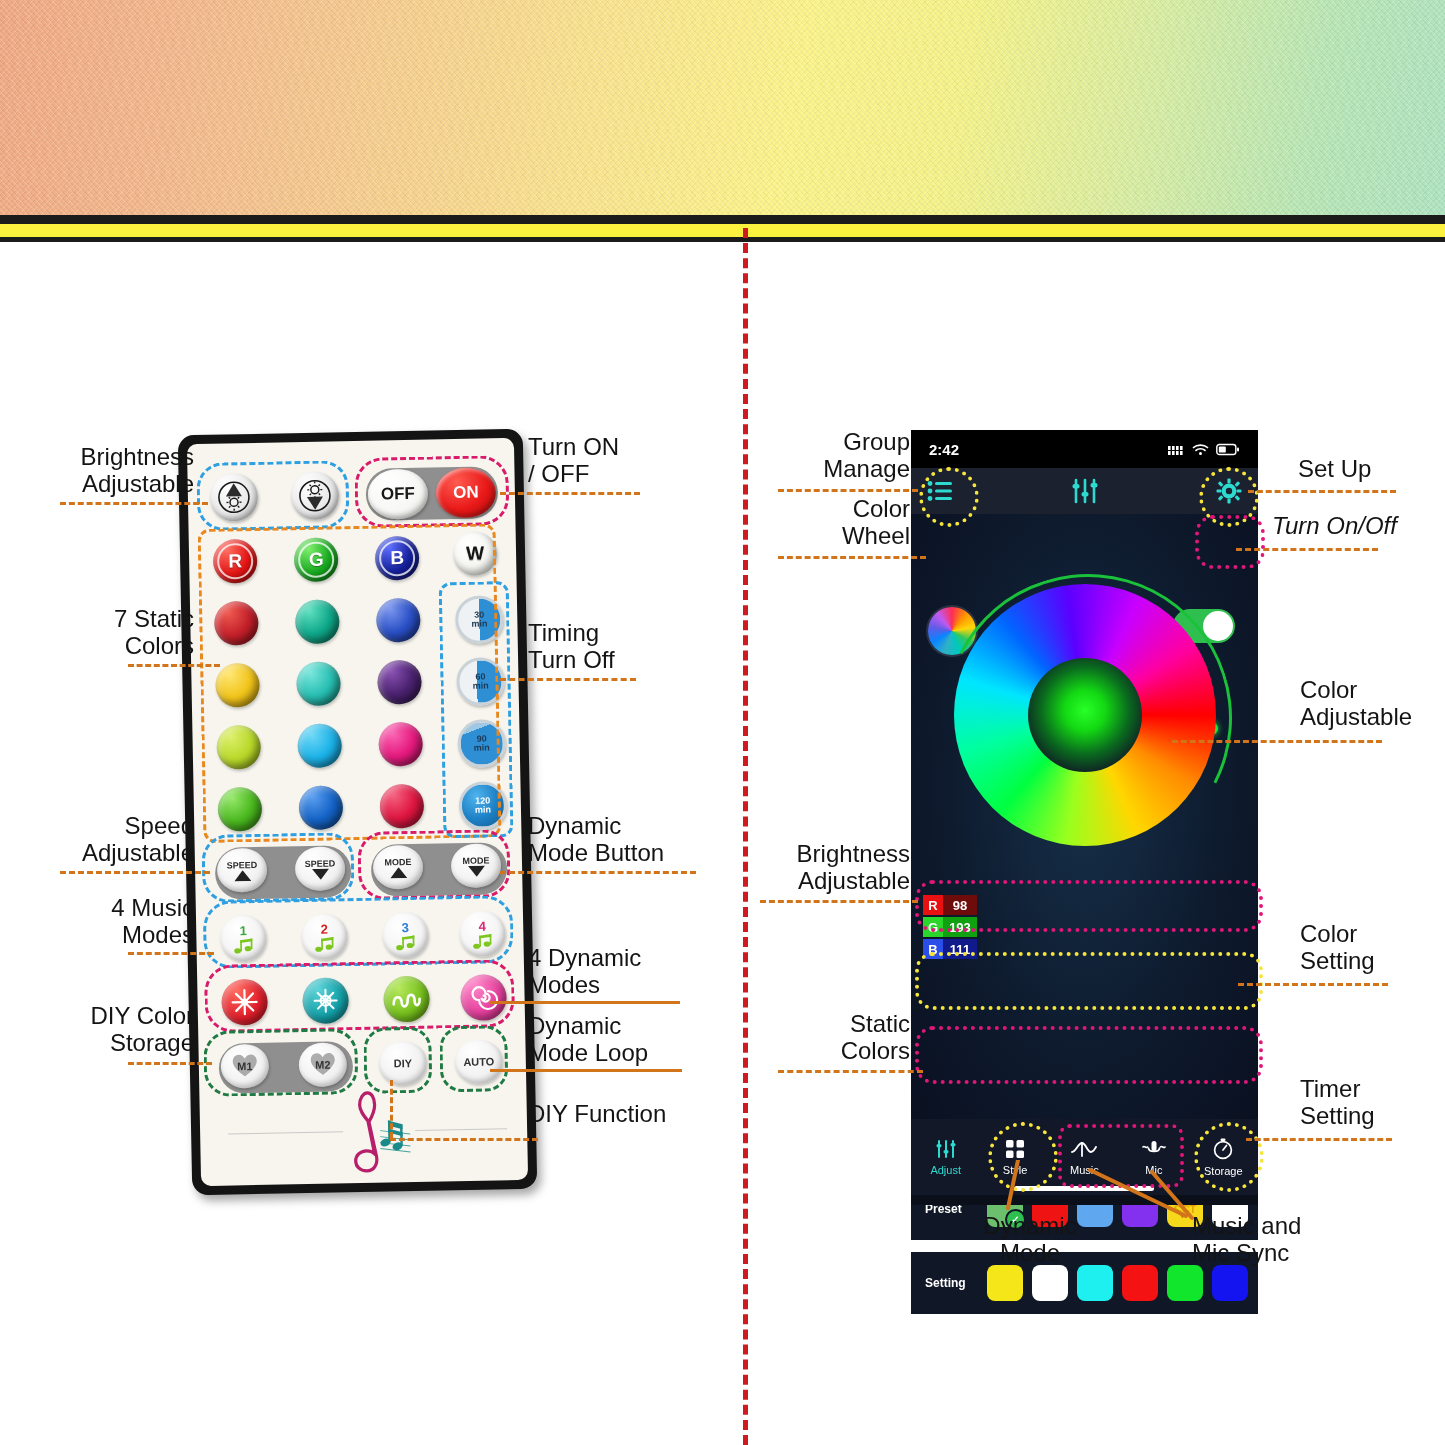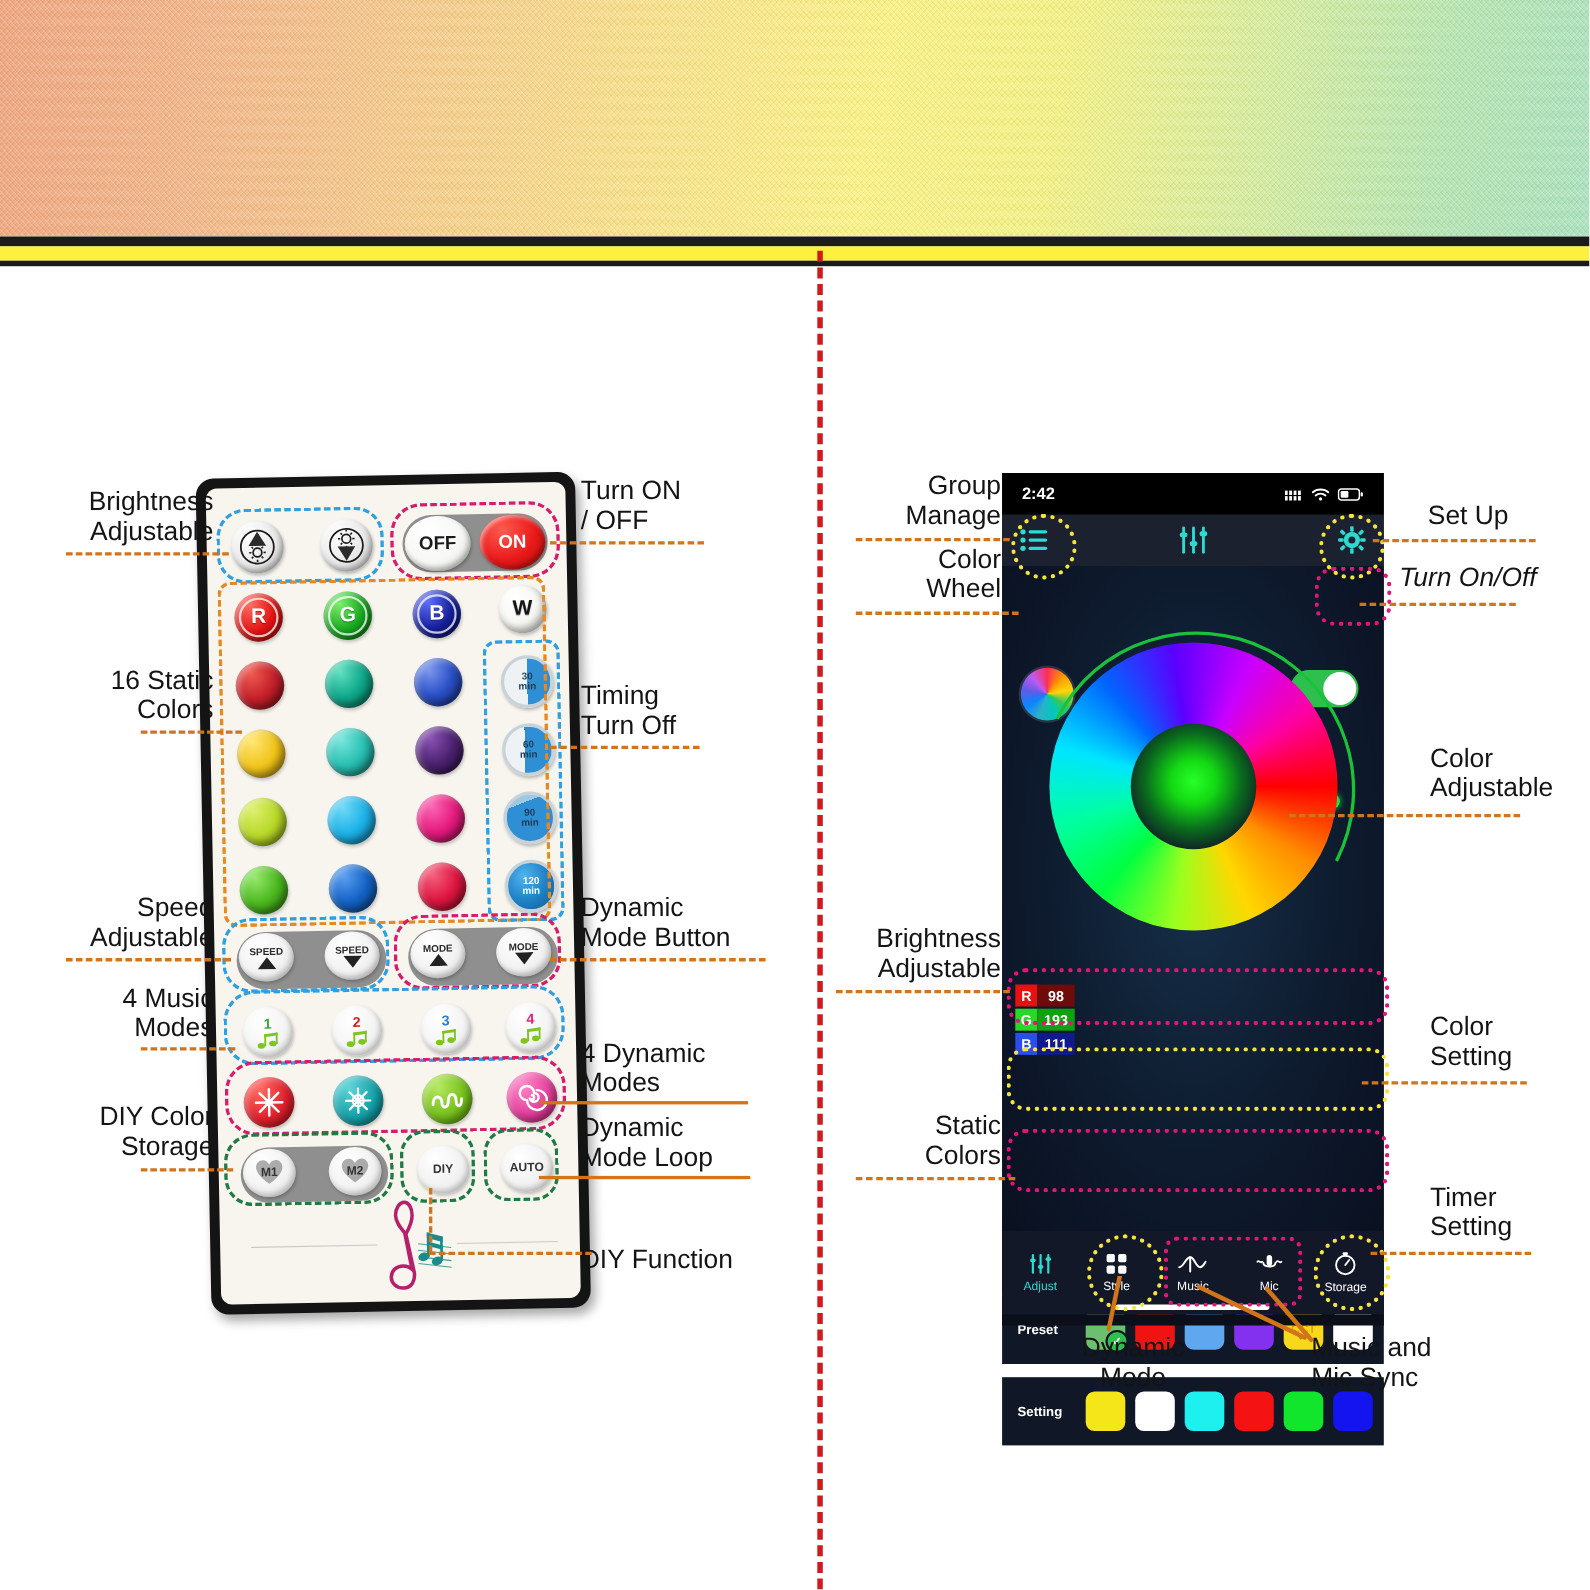--- a/index.html
+++ b/index.html
@@ -65,21 +65,21 @@
     display:flex;align-items:center;justify-content:center;font-size:11px;font-weight:bold;color:#333;
     box-shadow:inset -2px -3px 5px rgba(0,0,0,.2),1px 2px 3px rgba(0,0,0,.22);}
   .heart{position:absolute;width:26px;height:24px;opacity:.62;}
   .dashbox{position:absolute;border-radius:12px;pointer-events:none;}
   .db-blue{border:3px dashed #2e9fe0;}
   .db-orange{border:3px dashed #e8881f;}
   .db-pink{border:3px dashed #d81b6a;}
   .db-green{border:3px dashed #1f7a44;}
 
   
-  .phone{position:absolute;left:911px;top:430px;width:347px;height:775px;background:#404040;}
+  .phone{position:absolute;left:911px;top:430px;width:347px;height:775px;background:#0ea5e9;}
   .statusbar{position:absolute;left:0;top:0;width:347px;height:38px;background:#000;
     display:flex;align-items:center;justify-content:space-between;padding:0 18px;box-sizing:border-box;}
   .st-time{color:#fff;font-size:15px;font-weight:bold;}
   .st-right{display:flex;align-items:center;gap:7px;}
   .topbar{position:absolute;left:0;top:38px;width:347px;height:46px;background:#1c2130;
     display:flex;align-items:center;justify-content:space-between;padding:0 16px;box-sizing:border-box;}
   .stage{position:absolute;left:0;top:84px;width:347px;height:608px;
     background:radial-gradient(ellipse at 50% 45%, #16304a 0%, #0e1b2e 55%, #0a1020 100%);overflow:hidden;}
   .wheel{position:absolute;left:43px;top:70px;width:262px;height:262px;border-radius:50%;
     background:conic-gradient(from 90deg,#ff0000,#ff8c00,#ffd700,#9aff1e,#00ff40,#00ffa0,#00e5ff,#0066ff,#5b00ff,#c800ff,#ff00a0,#ff0000);}
@@ -632,21 +632,21 @@
 <div class="dotbox dot-p" style="left:1058px;top:1124px;width:118px;height:56px;border-radius:12px;"></div>
 <div class="dotcircle dot-y" style="left:1194px;top:1122px;width:62px;height:62px;"></div>
 
 <div class="lab r" style="left:4px;top:443px;width:190px;">
   <div style="white-space:pre-line;">Brightness
 Adjustable</div>
 </div>
 <div class="lead" style="left:60px;top:502px;width:148px;"></div>
 
 <div class="lab r" style="left:4px;top:605px;width:190px;">
-  <div style="white-space:pre-line;">16 Static
+  <div style="white-space:pre-line;">7 Static
 Colors</div>
 </div>
 <div class="lead" style="left:128px;top:664px;width:92px;"></div>
 
 <div class="lab r" style="left:4px;top:812px;width:190px;">
   <div style="white-space:pre-line;">Speed
 Adjustable</div>
 </div>
 <div class="lead" style="left:60px;top:871px;width:150px;"></div>
 
@@ -686,21 +686,21 @@
 </div>
 <div class="lead-solid" style="left:490px;top:1001px;width:190px;"></div>
 
 <div class="lab" style="left:528px;top:1012px;">
   <div style="white-space:pre-line;">Dynamic
 Mode Loop</div>
 </div>
 <div class="lead-solid" style="left:490px;top:1069px;width:192px;"></div>
 
 <div class="lab" style="left:528px;top:1100px;">
-  <div style="white-space:pre-line;margin-top:32px;">DIY Function</div>
+  <div style="white-space:pre-line;">DIY Function</div>
 </div>
 <div class="lead" style="left:390px;top:1138px;width:148px;"></div>
 <div class="vlead" style="left:390px;top:1080px;height:58px;"></div>
 
 <div class="lab r" style="left:760px;top:428px;width:150px;">
   <div style="white-space:pre-line;">Group
 Manage</div>
 </div>
 <div class="lead" style="left:778px;top:489px;width:140px;"></div>
 

